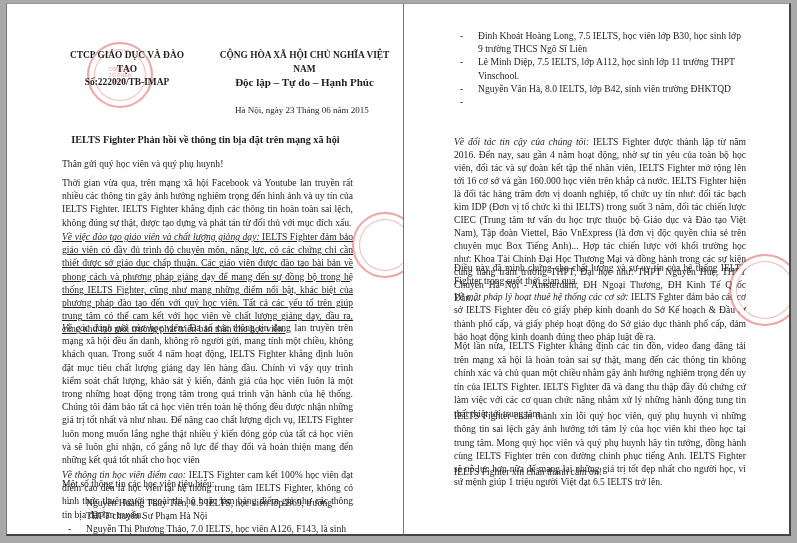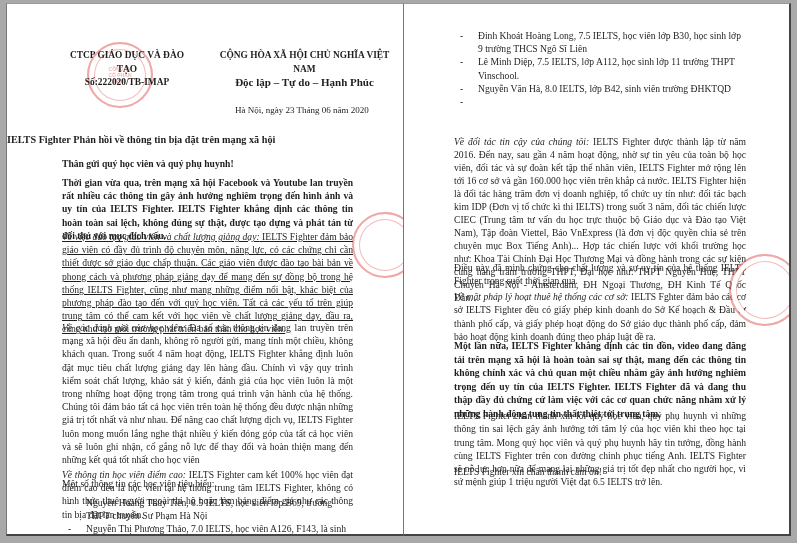--- a/index.html
+++ b/index.html
@@ -16,40 +16,40 @@
     border-right: 2px solid #444;
     border-bottom: 2px solid #444;
     border-left: 1px solid #777;
     border-top: 1px solid #999;
     overflow: hidden;
   }
   #page-left  { left: 6px;   top: 3px; width: 400px; height: 533px; }
   #page-right { left: 403px; top: 3px; width: 388px; height: 533px; }
 
   .txt { font-size: 9.6px; line-height: 13.4px; text-align: justify; }
-  .b { font-weight: bold; }
+  .b { font-weight: normal; }
   .i { font-style: italic; }
 
   
   .hdr-left {
     position: absolute; left: 55px; top: 45px; width: 130px;
     text-align: center; font-weight: bold; font-size: 9.4px; line-height: 13.5px;
   }
   .hdr-right {
     position: absolute; left: 210px; top: 45px; width: 175px;
     text-align: center;
   }
   .hdr-right .t1 { font-weight: bold; font-size: 9.4px; line-height: 13.5px; }
   .hdr-right .t2 { font-weight: bold; font-size: 11px; line-height: 13px; }
   .date {
     position: absolute; left: 228px; top: 101px; font-size: 9px;
   }
   .doc-title {
     position: absolute; left: 0; width: 100%; top: 130px;
-    text-align: left; font-weight: bold; font-size: 10.2px;
+    text-align: center; font-weight: bold; font-size: 10.2px;
   }
 
   .block { position: absolute; left: 55px; width: 291px; }
   .block-r { position: absolute; left: 50px; width: 292px; }
 
   .bullets { list-style: none; }
   .bullets li { position: relative; padding-left: 24px; font-size: 9.6px; line-height: 13.2px; text-align: left; }
   .bullets li .dash { position: absolute; left: 6px; top: 0; }
 
   .stamp {
@@ -81,21 +81,21 @@
   <div class="hdr-left">
     <div>CTCP GIÁO DỤC VÀ ĐÀO TẠO</div>
     <div>Số:222020/TB-IMAP</div>
   </div>
 
   <div class="hdr-right">
     <div class="t1">CỘNG HÒA XÃ HỘI CHỦ NGHĨA VIỆT NAM</div>
     <div class="t2">Độc lập – Tự do – Hạnh Phúc</div>
   </div>
 
-  <div class="date">Hà Nội, ngày 23 Tháng 06 năm 2020</div>
+  <div class="date">Hà Nội, ngày 23 Tháng 06 năm 2015</div>
 
   <div class="doc-title">IELTS Fighter Phản hồi về thông tin bịa đặt trên mạng xã hội</div>
 
   <div class="block txt b" style="top:153px;">Thân gửi quý học viên và quý phụ huynh!</div>
 
   <div class="block txt b" style="top:172px; line-height:13.2px;">Thời gian vừa qua, trên mạng xã hội Facebook và Youtube lan truyền rất nhiều các thông tin gây ảnh hưởng nghiêm trọng đến hình ảnh và uy tín của IELTS Fighter. IELTS Fighter khẳng định các thông tin hoàn toàn sai lệch, không đúng sự thật, được tạo dựng và phát tán từ đối thủ với mục đích xấu.</div>
 
   <div class="block txt" style="top:226px; line-height:13.2px;text-decoration:underline;">
     <span class="i">Về việc đào tạo giáo viên và chất lượng giảng dạy:</span><span> IELTS Fighter đảm bảo giáo viên có đầy đủ trình độ chuyên môn, năng lực, có các chứng chỉ cần thiết được sở giáo dục chấp thuận. Các giáo viên được đào tạo bài bản về phong cách và phương pháp giảng dạy để mang đến sự đồng bộ trong hệ thống IELTS Fighter, cũng như mang những điểm nổi bật, khác biệt của phương pháp đào tạo đến với quý học viên. Tất cả các yếu tố trên giúp trung tâm có thể cam kết với học viên về chất lượng giảng dạy, đầu ra, cũng như tạo môi trường phát triển bản thân cho học viên.</span>
   </div>

